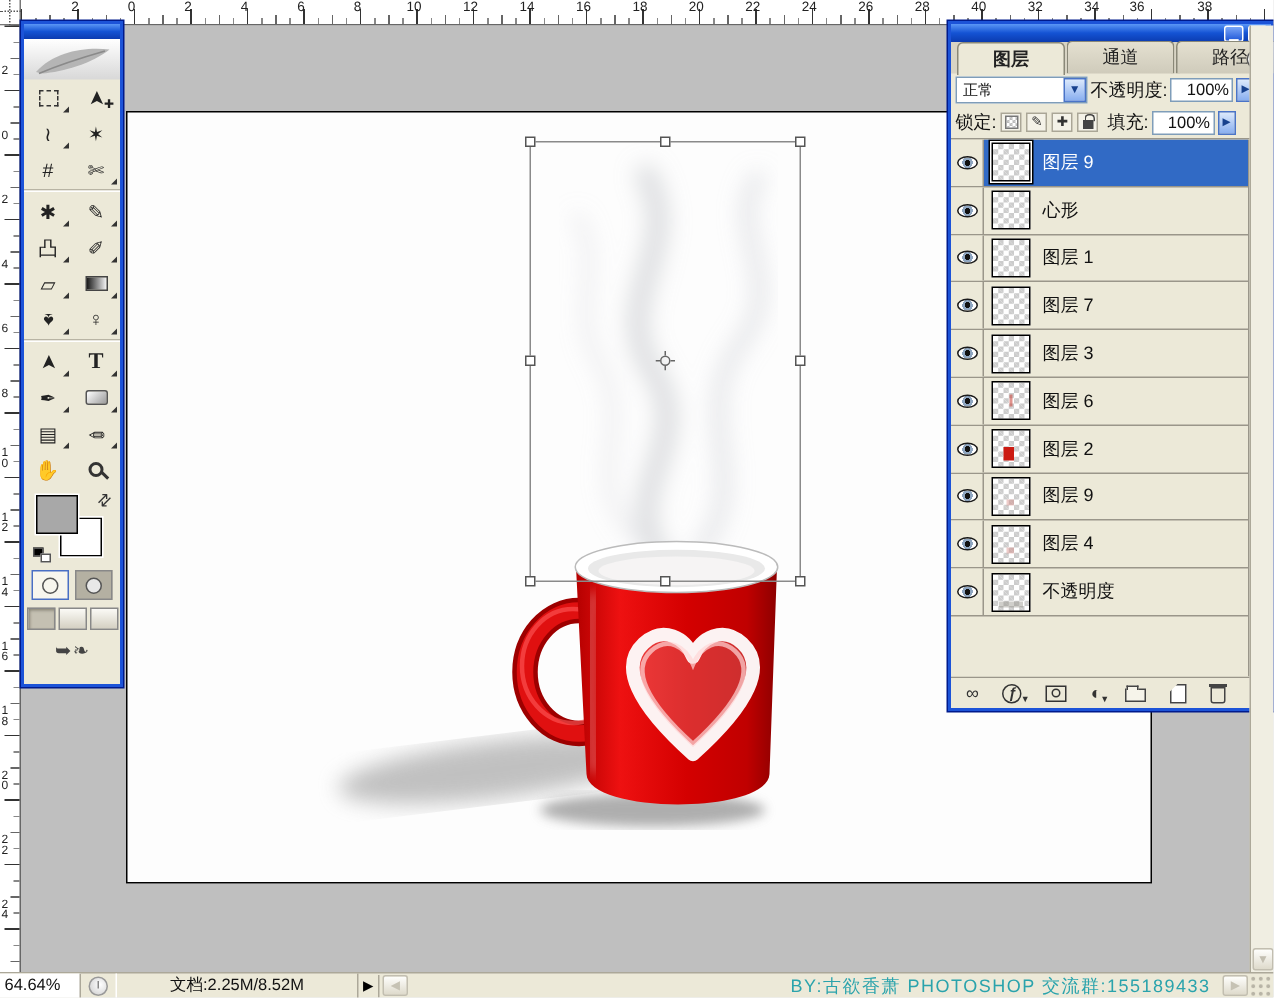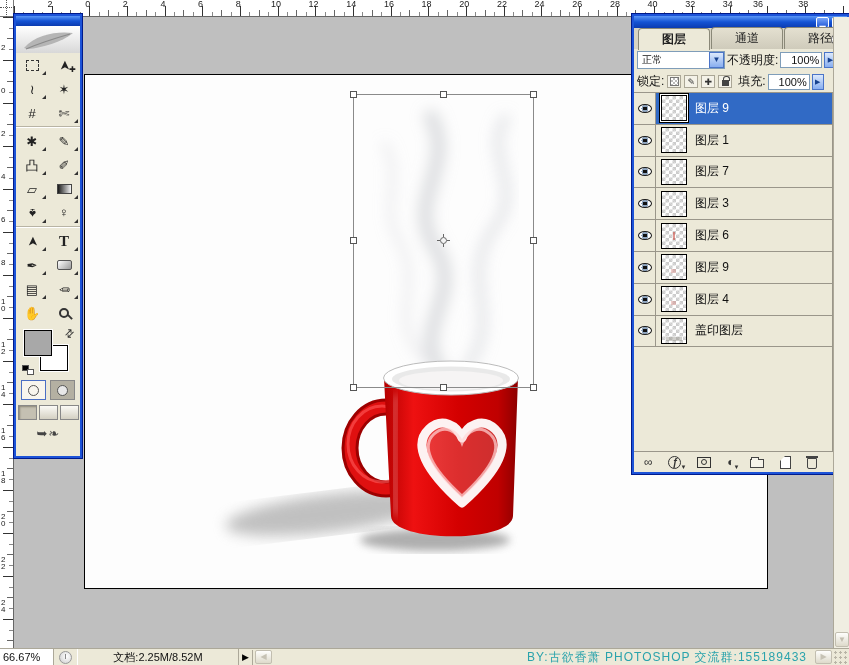--- a/index.html
+++ b/index.html
@@ -524,20 +524,29 @@
               <span class="thumb "></span>
               <span class="lname">图层 9</span>
             </div>
           </div>
           <div class="lrow">
             <div class="eye-cell">
               <span class="eye"></span>
             </div>
             <div class="lmain">
               <span class="thumb "></span>
+              <span class="lname">心形</span>
+            </div>
+          </div>
+          <div class="lrow">
+            <div class="eye-cell">
+              <span class="eye"></span>
+            </div>
+            <div class="lmain">
+              <span class="thumb "></span>
               <span class="lname">图层 1</span>
             </div>
           </div>
           <div class="lrow">
             <div class="eye-cell">
               <span class="eye"></span>
             </div>
             <div class="lmain">
               <span class="thumb "></span>
               <span class="lname">图层 7</span>
@@ -559,40 +568,49 @@
             <div class="lmain">
               <span class="thumb t-reddot"></span>
               <span class="lname">图层 6</span>
             </div>
           </div>
           <div class="lrow">
             <div class="eye-cell">
               <span class="eye"></span>
             </div>
             <div class="lmain">
+              <span class="thumb t-redblob"></span>
+              <span class="lname">图层 2</span>
+            </div>
+          </div>
+          <div class="lrow">
+            <div class="eye-cell">
+              <span class="eye"></span>
+            </div>
+            <div class="lmain">
               <span class="thumb t-faint"></span>
               <span class="lname">图层 9</span>
             </div>
           </div>
           <div class="lrow">
             <div class="eye-cell">
               <span class="eye"></span>
             </div>
             <div class="lmain">
               <span class="thumb t-faint"></span>
               <span class="lname">图层 4</span>
             </div>
           </div>
           <div class="lrow">
             <div class="eye-cell">
               <span class="eye"></span>
             </div>
             <div class="lmain">
               <span class="thumb t-smudge"></span>
-              <span class="lname">盖印图层</span>
+              <span class="lname">不透明度</span>
             </div>
           </div>
         </div>
       <div class="list-scroll">
         <div class="sb-btn sb-up">▲</div>
         <div class="sb-btn sb-down">▼</div>
       </div>
     </div>
     <div class="lp-bottom">
         <div class="bi">∞</div>
@@ -617,21 +635,21 @@
         </div>
         <div class="grip-dots"></div>
       </div>
   </div>
 
   <div class="v-scroll">
     <div class="sbx" style="bottom:1px;">▼</div>
   </div>
 
   <div class="status-bar">
-    <div class="zoom-field">66.67%</div>
+    <div class="zoom-field">64.64%</div>
     <div class="sb-icon"></div>
     <div class="doc-field">文档:2.25M/8.52M</div>
     <div class="sb-arrow-black">▶</div>
     <div class="gray-btn">◀</div>
     <div class="hs-track">
       <span class="watermark" style="color: rgb(42, 163, 172);">BY:古欲香萧  PHOTOSHOP 交流群:155189433</span>
     </div>
     <div class="gray-btn">▶</div>
     <div class="corner-grip"></div>
   </div>

